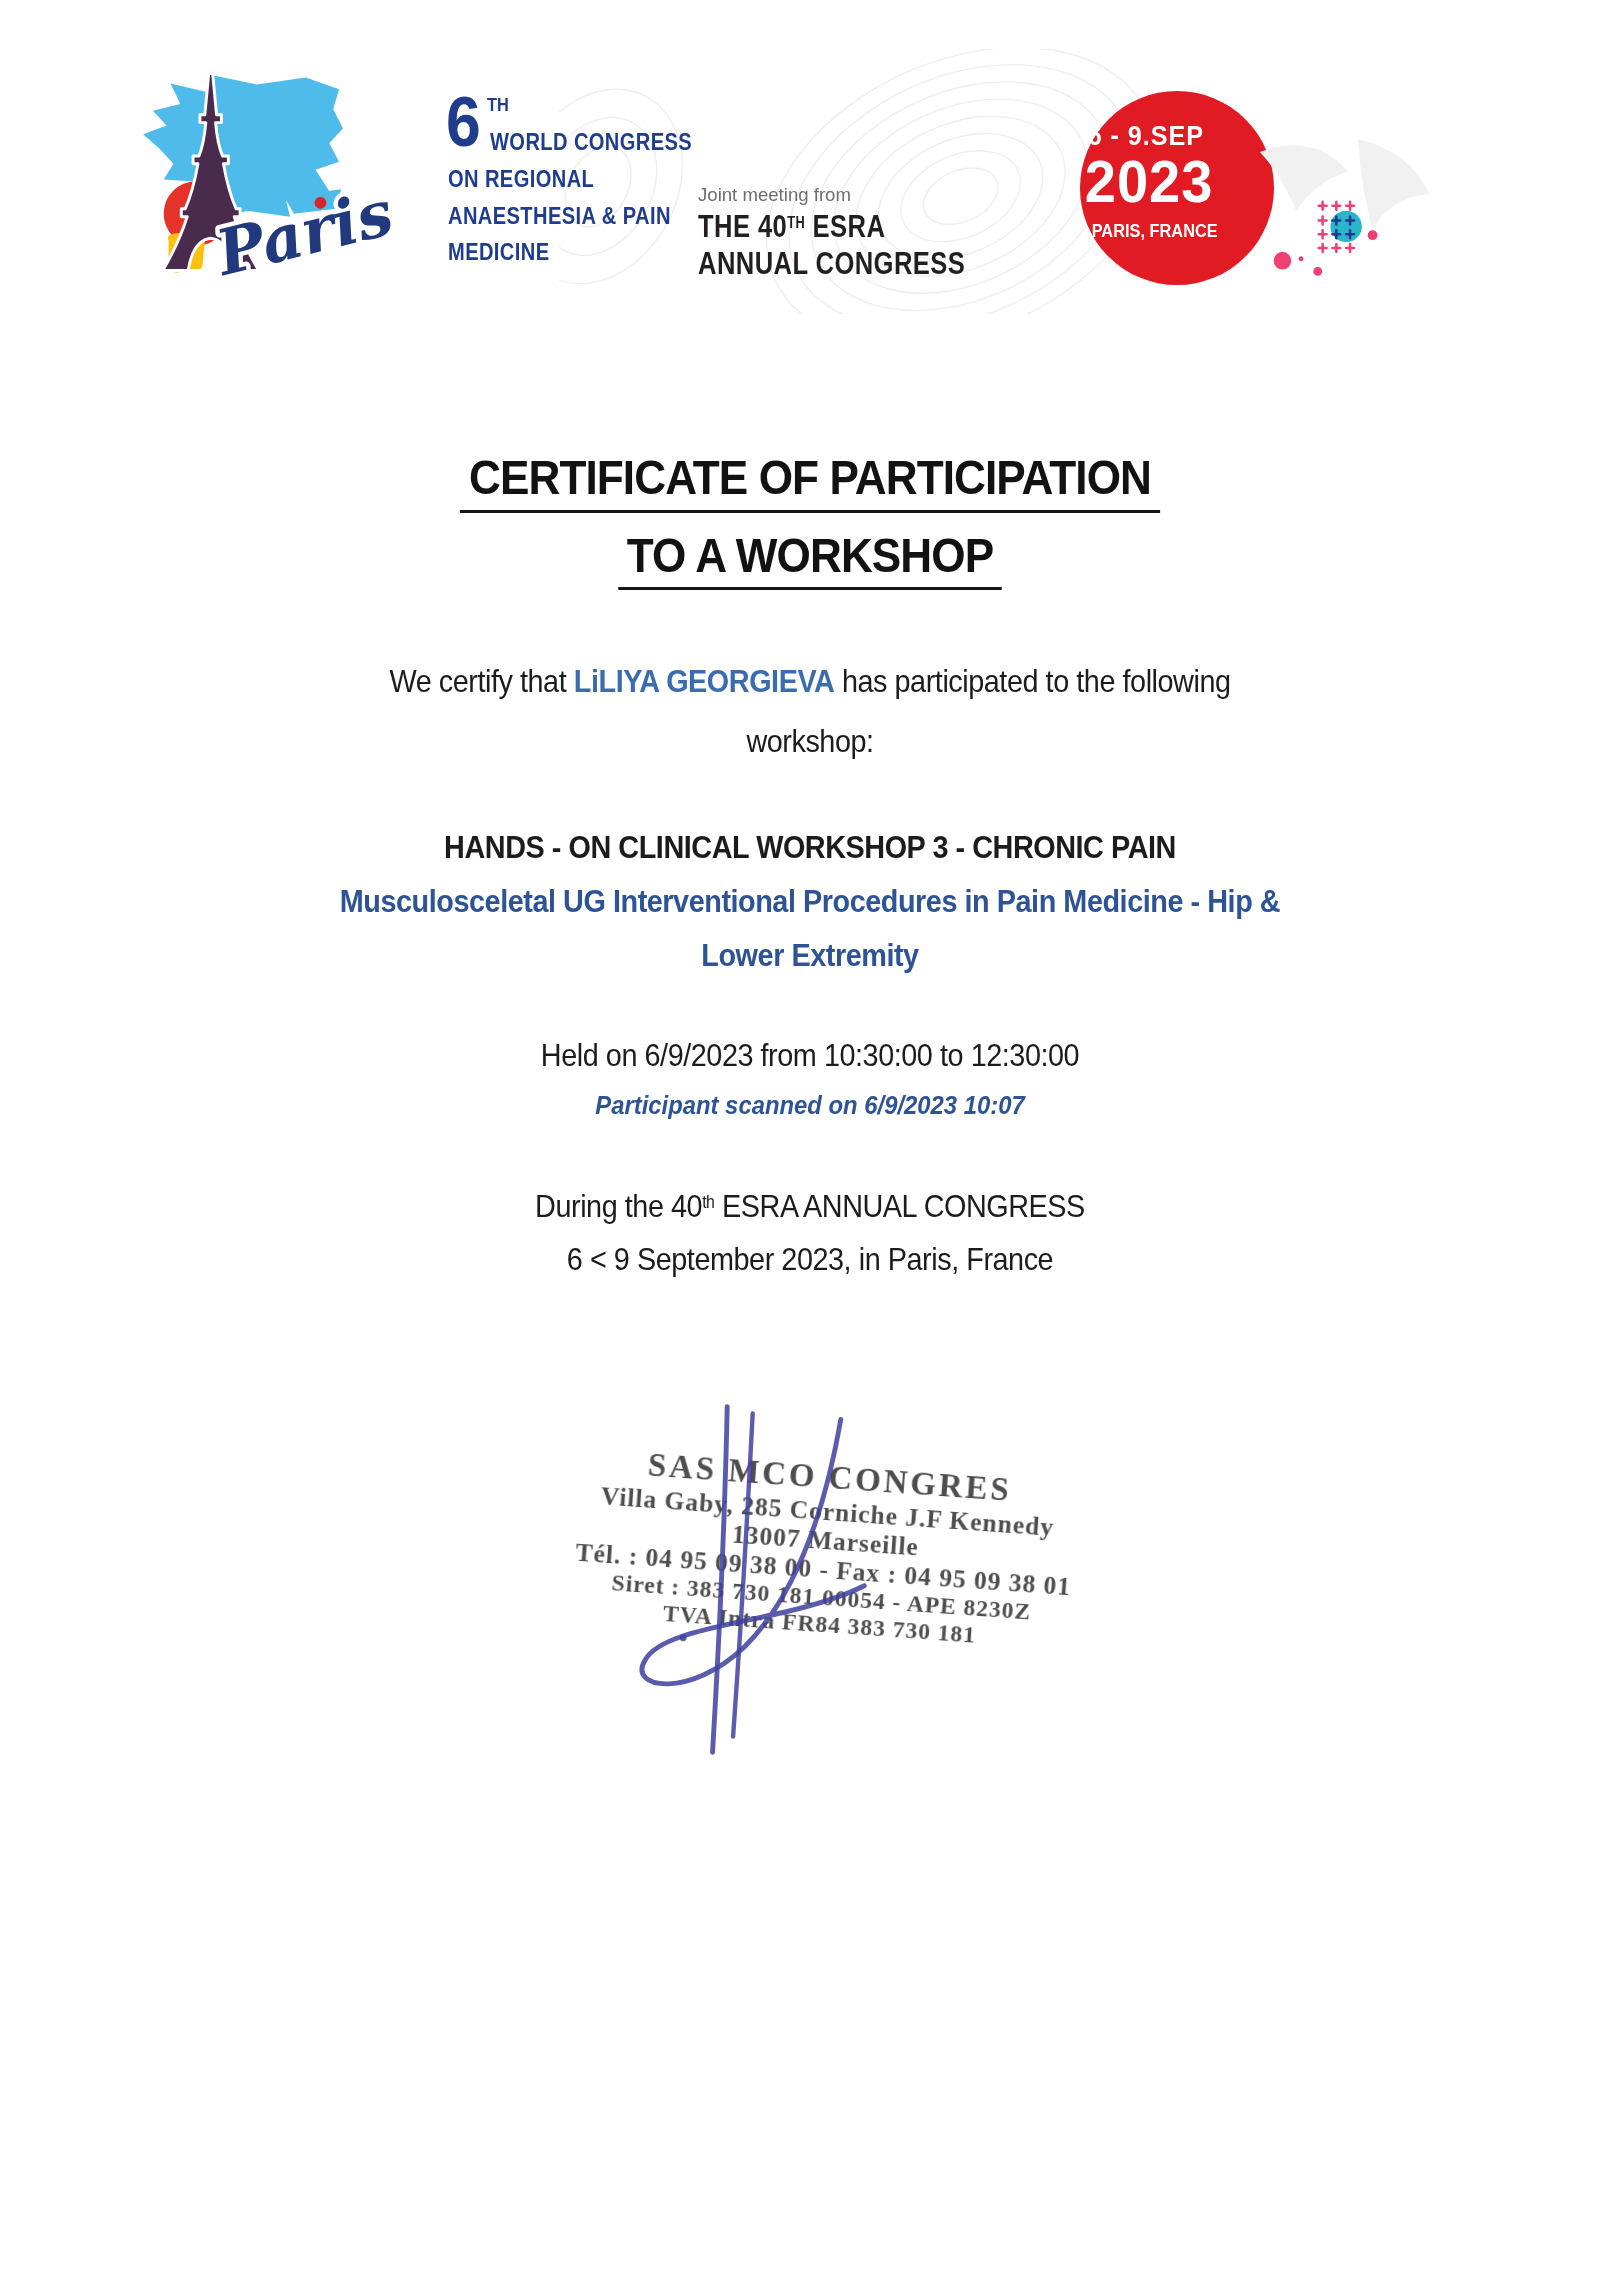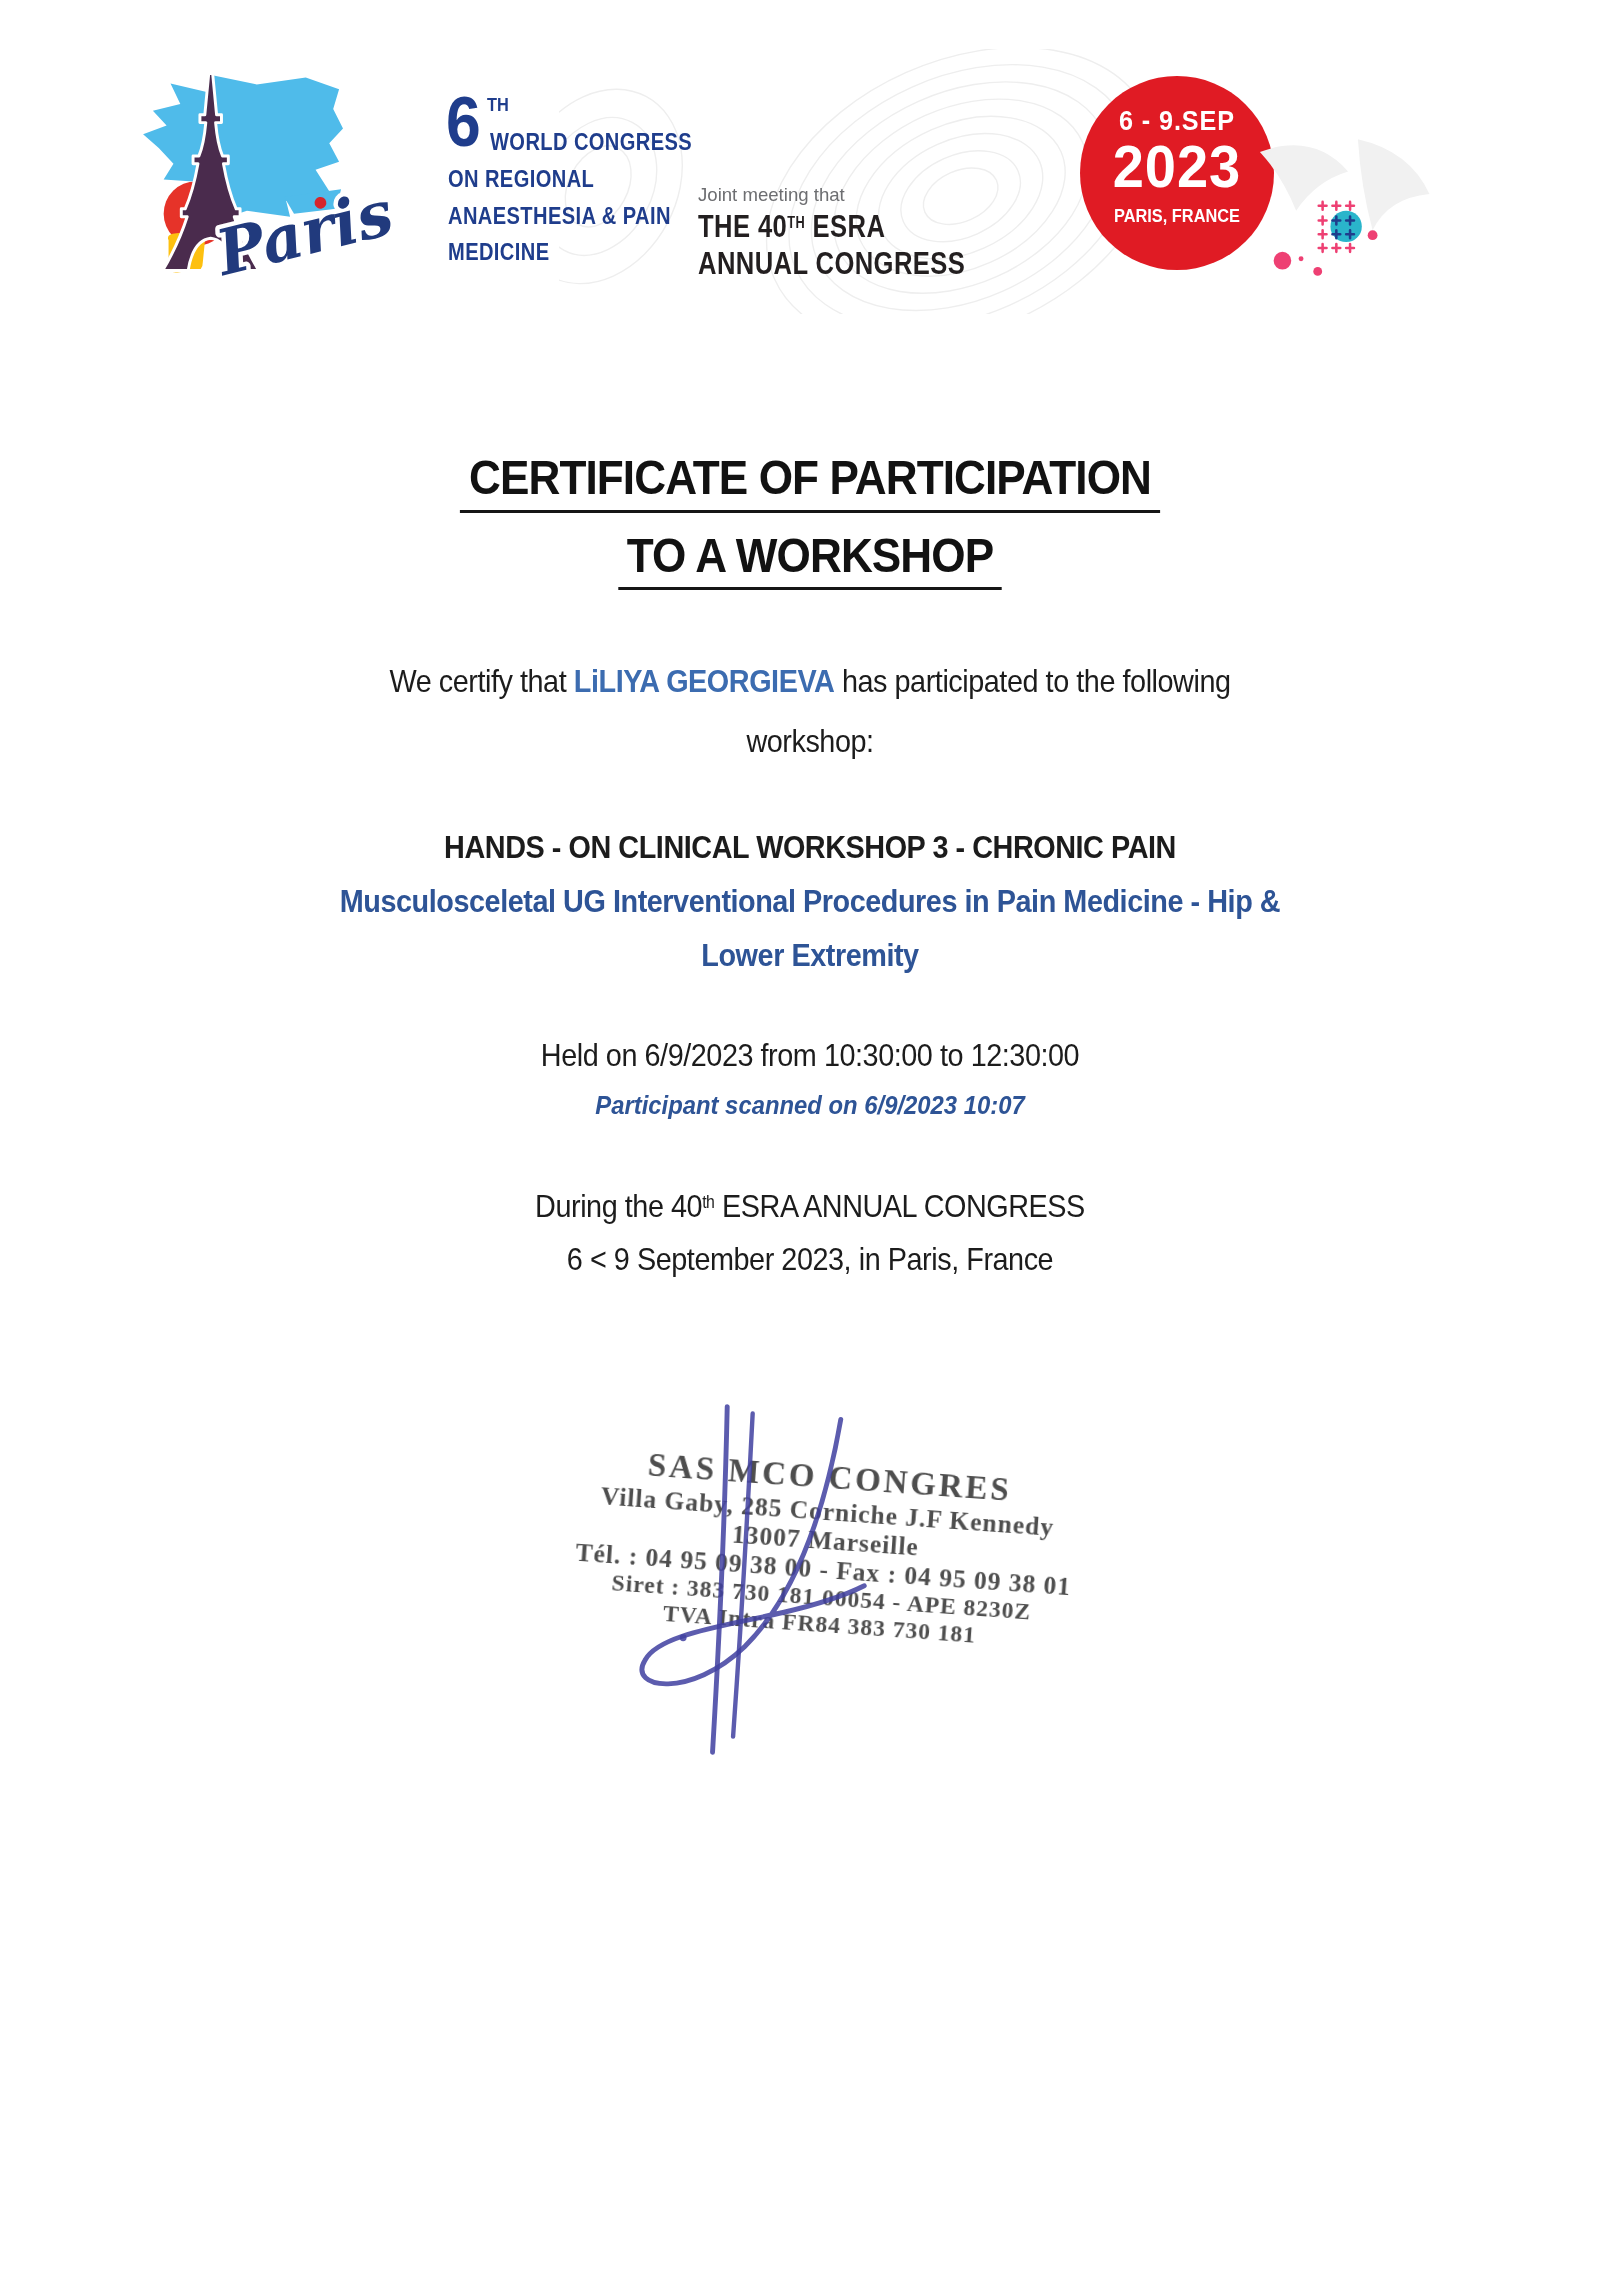--- a/index.html
+++ b/index.html
@@ -43,22 +43,22 @@
   }
   .joint-intro{
     left:698px; top:184px; font-size:18.6px; color:var(--joint-gray); white-space:nowrap;
   }
   .joint-line{
     font-size:32px; font-weight:bold; color:var(--esra-black); white-space:nowrap;
     transform:scaleX(0.8); transform-origin:left top; letter-spacing:0.5px;
   }
   .joint-line sup{font-size:0.5em; position:relative; top:-0.55em; vertical-align:baseline;}
   .badge{
-    left:1080px; top:76px; width:194px; height:194px; border-radius:50%;
-    background:var(--badge-red); color:#ffffff; text-align:center;
+    left:1080px; top:91px; width:194px; height:194px; border-radius:50%;
+    background:var(--badge-red); color:#ffffff; text-align:left;
     box-sizing:border-box; padding-top:29px;
   }
   .badge .b-dates{font-size:27.4px; font-weight:bold; letter-spacing:1px; transform:scaleX(0.92); transform-origin:center;}
   .badge .b-year{font-size:59px; font-weight:bold; line-height:1.05; letter-spacing:1px; transform:scaleX(0.95); transform-origin:center;}
   .badge .b-loc{font-size:18.6px; font-weight:bold; margin-top:5.9px; transform:scaleX(0.88); transform-origin:center; white-space:nowrap;}
   .decor-svg{position:absolute; left:1255px; top:137px; width:196px; height:167px;}
   .petal{fill:#f1f1f1;}
   .plus{stroke:var(--pink); stroke-width:2.6px; stroke-linecap:round;}
   .plus.navy{stroke:var(--navy);}
   .pink-dot{fill:var(--pink);}
@@ -124,21 +124,21 @@
     </g>
   </svg>
 
   <div class="abs congress-num">6</div>
   <div class="abs congress-ord">TH</div>
   <div class="abs congress-line" style="left:490px; top:128px;">WORLD CONGRESS</div>
   <div class="abs congress-line" style="left:448px; top:165px;">ON REGIONAL</div>
   <div class="abs congress-line" style="left:448px; top:202px;">ANAESTHESIA &amp; PAIN</div>
   <div class="abs congress-line" style="left:448px; top:238px;">MEDICINE</div>
 
-  <div class="abs joint-intro">Joint meeting that</div>
+  <div class="abs joint-intro">Joint meeting from</div>
   <div class="abs joint-line" style="left:698px; top:208px;"><span>THE 40</span><sup>TH</sup><span> ESRA</span></div>
   <div class="abs joint-line" style="left:698px; top:245px;">ANNUAL CONGRESS</div>
 
   <div class="abs badge">
     <div class="b-dates">6 - 9.SEP</div>
     <div class="b-year">2023</div>
     <div class="b-loc">PARIS, FRANCE</div>
   </div>
 
   <svg class="decor-svg" viewBox="0 0 200 170">

